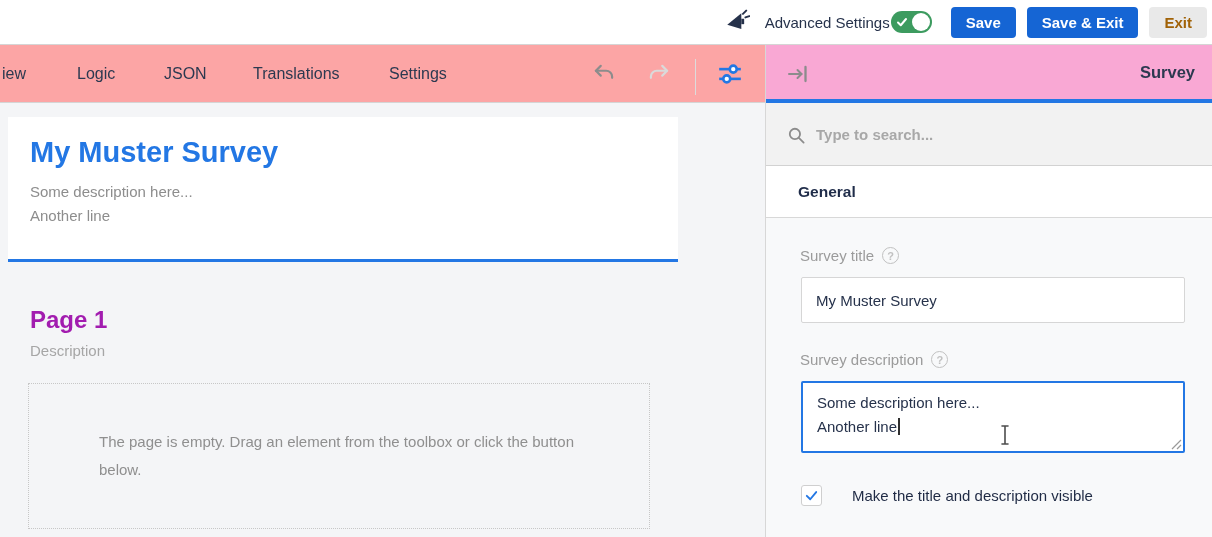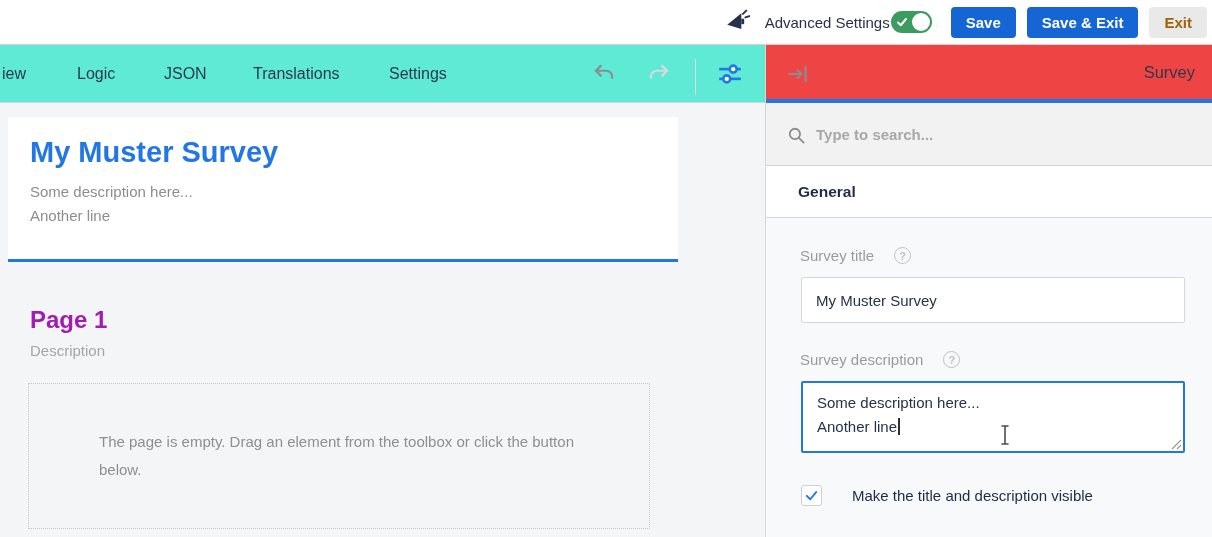--- a/index.html
+++ b/index.html
@@ -23,21 +23,21 @@
                   border-radius:50%; background:#fff; }
   .toggle .tick { position:absolute; left:5px; top:5px; width:12px; height:12px; }
   .btn { height:31px; border:none; border-radius:4px; padding:0 15px;
          font-family:inherit; font-size:15px; font-weight:bold; cursor:pointer; }
   .btn-blue { background:#1565d4; color:#fff; }
   .btn-gray { background:#e9e9e9; color:#a16207; }
   .btn + .btn { margin-left:11px; }
 
   
   .tabbar { position:absolute; left:0; top:45px; width:765px; height:58px;
-            background:#5eead4; border-bottom:1px solid #d5d5d5;padding-left:32px; }
+            background:#fca5a5; border-bottom:1px solid #d5d5d5;padding-left:32px; }
   .tab { position:absolute; top:0; height:57px; line-height:57px;
          font-size:16px; color:#2c3950; cursor:pointer; white-space:nowrap; }
   .icon-btn { position:absolute; width:26px; height:26px; top:16px; cursor:pointer; }
   .tab-divider { position:absolute; left:695px; top:14px; width:1px; height:36px; background:#dcdcdc; }
 
   .main-divider { position:absolute; left:765px; top:45px; width:1px; height:492px; background:#d7d7d7; }
 
   
   .canvas { position:absolute; left:0; top:103px; width:765px; height:434px; background:#f4f5f7; }
   .header-card { position:absolute; left:8px; top:14px; width:670px; height:145px;
@@ -48,37 +48,37 @@
                         font-size:15px; line-height:24px; color:#8d8d8d; }
   .page-title { position:absolute; left:30px; top:203px;
                 font-size:24px; font-weight:bold; color:#a21caf; }
   .page-desc { position:absolute; left:30px; top:239px; font-size:15px; color:#a6a6a6; }
   .empty-box { position:absolute; left:28px; top:280px; width:622px; height:146px;
                border:1px dotted #c7c7c7; display:flex; align-items:center; justify-content:center; }
   .empty-text { width:480px; text-align:left; font-size:15px; line-height:28px; color:#8f8f8f; }
 
   
   .panel-header { position:absolute; left:766px; top:45px; width:446px; height:58px;
-                  background:#ef4444; border-bottom:4px solid #2377e4; }
+                  background:#f9a8d4; border-bottom:4px solid #2377e4;font-weight:bold; }
   .collapse-icon { position:absolute; left:20px; top:17px; width:24px; height:24px; cursor:pointer; }
   .panel-title { position:absolute; right:17px; top:0; height:54px; line-height:54px;
                  font-size:16.5px; color:#2c3950; }
   .search-row { position:absolute; left:766px; top:103px; width:446px; height:63px;
                 background:#f2f2f2; border-bottom:1px solid #d2d2d2; }
   .search-icon { position:absolute; left:21px; top:23px; width:19px; height:19px; }
   .search-input { position:absolute; left:50px; top:0; width:380px; height:62px;
                   border:none; background:transparent; outline:none;
                   font-family:inherit; font-size:15px; font-weight:bold; color:#26324b; }
   .search-input::placeholder { color:#a8a8a8; opacity:1; }
   .general-row { position:absolute; left:766px; top:167px; width:446px; height:51px;
                  background:#fff; border-bottom:1px solid #d8d8d8; cursor:pointer; }
   .general-row span { position:absolute; left:32px; top:0; height:50px; line-height:50px;
                       font-size:15.5px; font-weight:bold; color:#1f2c49; }
   .panel-body { position:absolute; left:766px; top:218px; width:446px; height:319px; background:#f8f9fa; }
-  .field-label { position:absolute; left:34px; display:flex; align-items:center; gap:20px;
+  .field-label { position:absolute; left:34px; display:flex; align-items:center; gap:8px;
                  font-size:15px; color:#9b9b9b; }
   .qicon { width:17px; height:17px; border:1.5px solid #c1c1c1; border-radius:50%;
            color:#c1c1c1; font-size:11px; font-weight:bold;
            display:inline-flex; align-items:center; justify-content:center; cursor:pointer; }
   .text-input { position:absolute; left:35px; top:59px; width:384px; height:46px;
                 border:1px solid #d6d6d6; border-radius:2px; background:#fff;
                 padding:0 14px; font-family:inherit; font-size:15px; color:#26324b; outline:none; }
   .textarea-box { position:absolute; left:35px; top:163px; width:384px; height:72px;
                   border:2px solid #2377e4; border-radius:2px; background:#fff;
                   padding:8px 14px; font-size:15px; line-height:24px; color:#26324b; cursor:text; }

